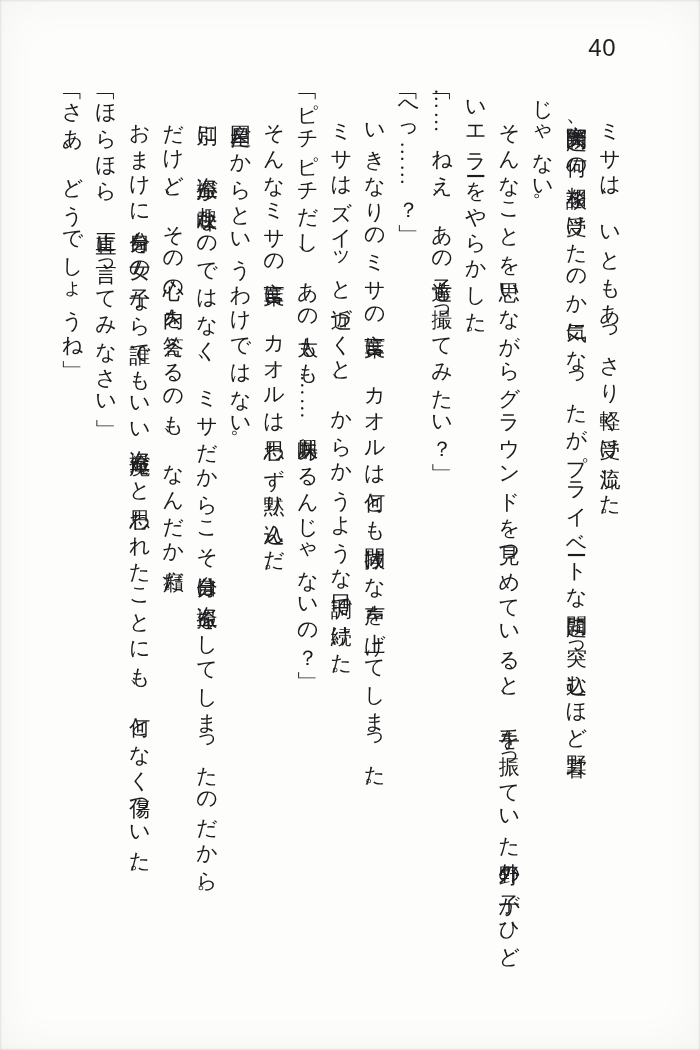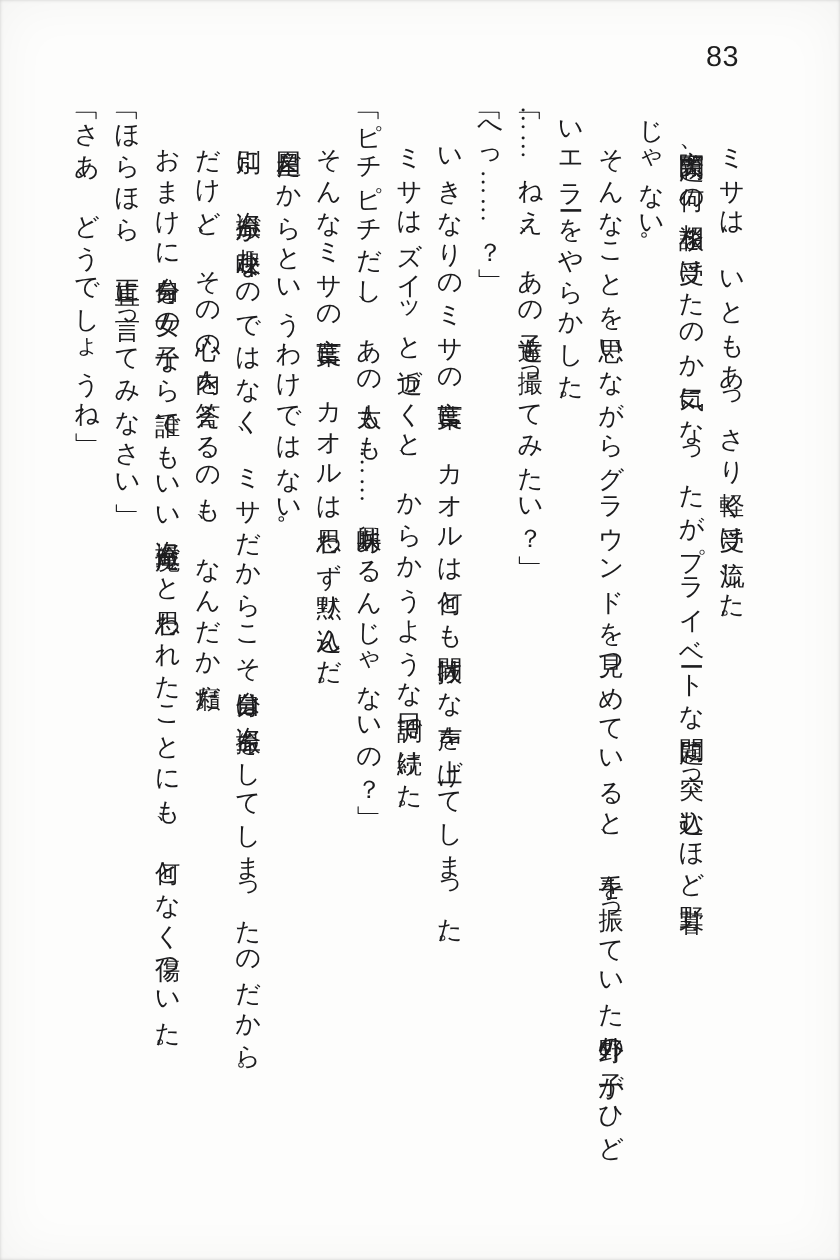--- a/index.html
+++ b/index.html
@@ -46,21 +46,21 @@
     white-space: nowrap;
   }
   .text-line.indent {
     text-indent: 23px;
   }
 </style>
 </head>
 <body>
 
 <div class="book-page">
-  <div class="page-number">83</div>
+  <div class="page-number">40</div>
   <div class="text-area">
       <div class="text-line indent">ミサは、いともあっさり軽く受け流した。</div>
       <div class="text-line indent">実際問題、何の相談を受けたのか気になったがプライベートな問題に突っ込むほど野暮</div>
       <div class="text-line">じゃない。</div>
       <div class="text-line indent">そんなことを思いながらグラウンドを見つめていると、手を振っていた外野の子がひど</div>
       <div class="text-line">いエラーをやらかした。</div>
       <div class="text-line">「……ねえ、あの子達も撮ってみたい？」</div>
       <div class="text-line">「へっ……？」</div>
       <div class="text-line indent">いきなりのミサの言葉に、カオルは何とも間抜けな声を上げてしまった。</div>
       <div class="text-line indent">ミサはズイッと近づくと、からかうような口調で続けた。</div>

